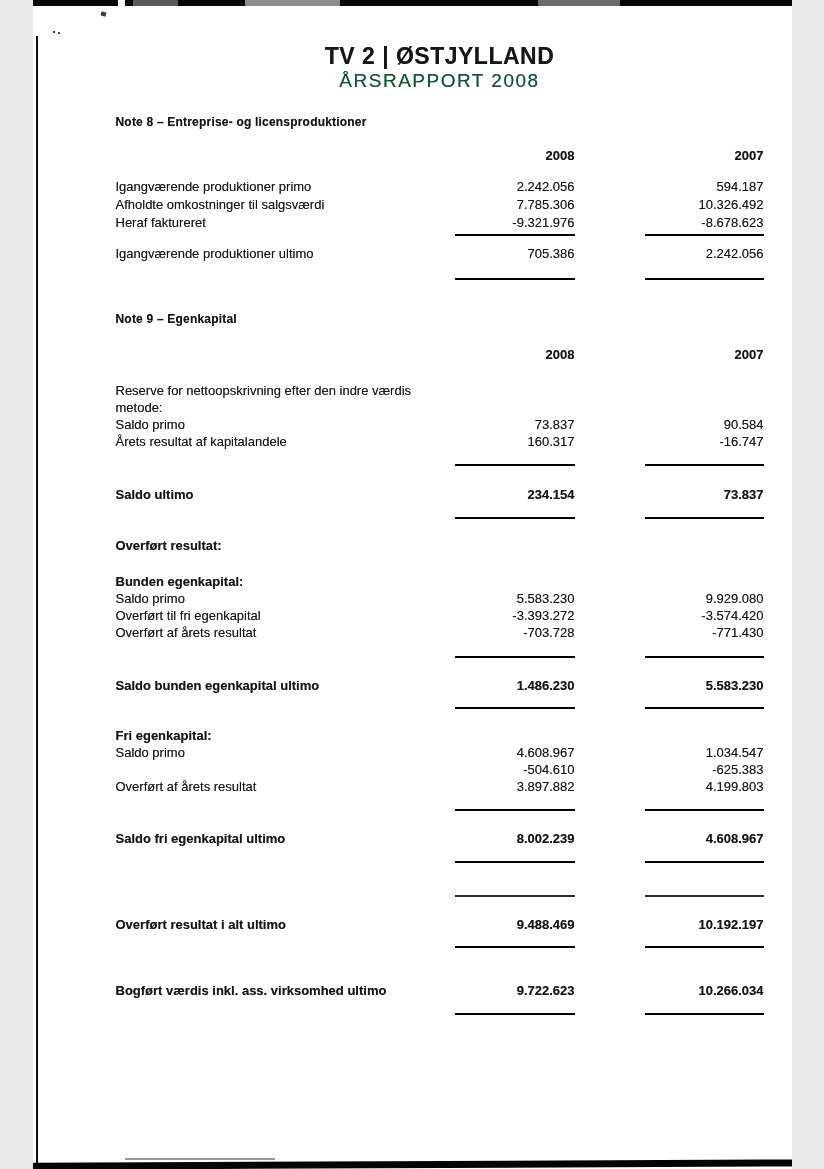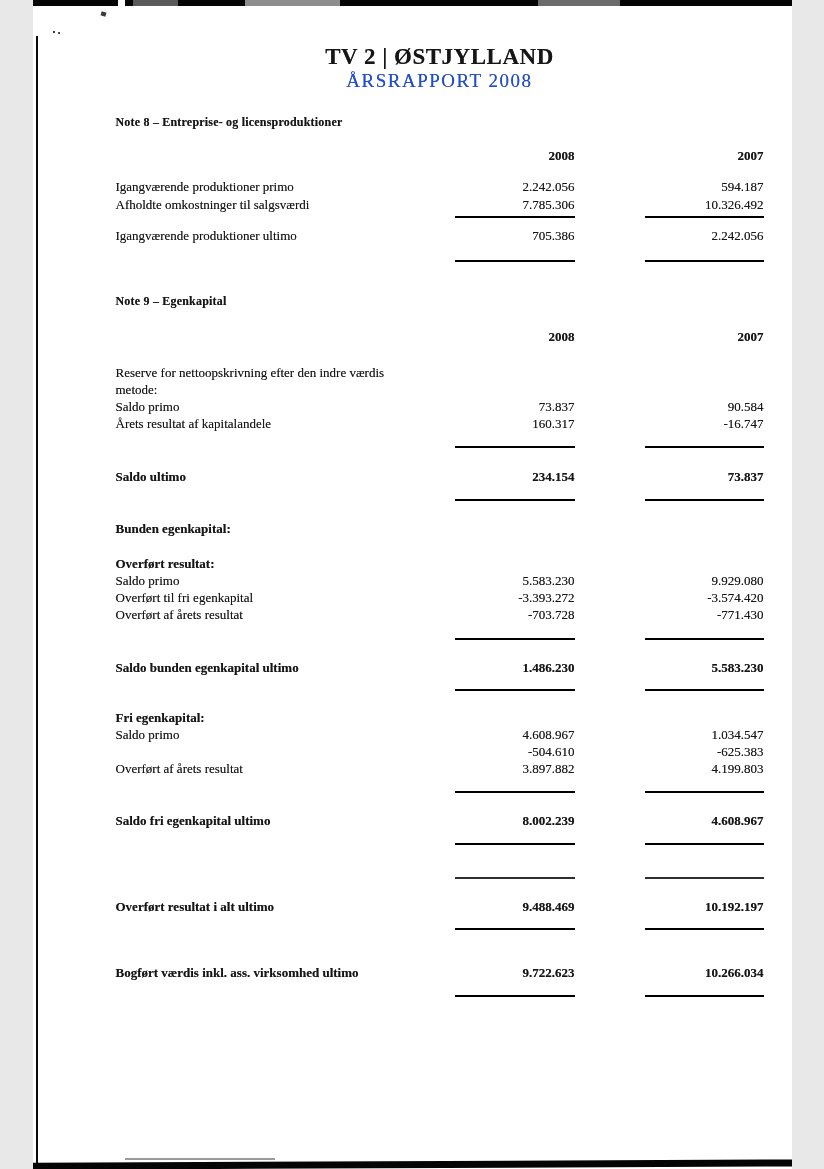--- a/index.html
+++ b/index.html
@@ -1,18 +1,18 @@
 <!DOCTYPE html>
 <html><head>
 <meta charset="utf-8">
 <style>
   html,body{margin:0;padding:0;background:#e8e8e8;}
   .page{
     position:relative;width:759px;height:1169px;background:#ffffff;
-    font-family:Liberation Serif, serif;color:#161616;
+    font-family:Liberation Sans, sans-serif;color:#161616;
     overflow:hidden;margin:0 auto;
   }
   
   .scan-top{position:absolute;left:0;top:0;width:810px;height:6px;background:#050505;}
   .scan-top .notch{position:absolute;left:85px;top:0;width:7px;height:6px;background:#fff;}
   .scan-top .seg1{position:absolute;left:100px;top:0;width:45px;height:6px;background:#5a5a5a;}
   .scan-top .seg2{position:absolute;left:212px;top:0;width:95px;height:6px;background:#8d8d8d;}
   .scan-top .seg3{position:absolute;left:505px;top:0;width:82px;height:6px;background:#6b6b6b;}
   .scan-left{position:absolute;left:3px;top:36px;width:2px;height:1133px;background:#0a0a0a;}
   .scan-right{position:absolute;left:818px;top:54px;width:2px;height:418px;
@@ -27,21 +27,21 @@
   .s1{left:68px;top:12px;width:5px;height:4px;transform:rotate(18deg);}
   .s2{left:20px;top:31px;width:2px;height:2px;box-shadow:5px 1px 0 #4a4a4a;}
   .s3{left:805px;top:20px;width:6px;height:2px;background:#555;}
   .s4{left:807px;top:72px;width:3px;height:3px;border-radius:50%;background:#555;}
   
   .content{position:absolute;left:83px;top:0;width:648px;
     text-shadow:0 0 .5px rgba(20,20,20,.55);}
   .doc-title{margin-top:44px;text-align:center;font-size:23px;line-height:25px;
     font-weight:bold;letter-spacing:.5px;}
   .doc-subtitle{margin-top:1px;text-align:center;font-size:19px;line-height:22px;
-    letter-spacing:1.5px;color:#1d4ed8;}
+    letter-spacing:1.5px;color:#14532d;}
   .note-title{font-size:12px;line-height:17px;font-weight:bold;letter-spacing:.2px;}
   .row{display:grid;grid-template-columns:1fr 120px 70px 119px;font-size:13px;line-height:17px;}
   .n8 .row{line-height:18px;}
   .row .c2{grid-column:2;text-align:right;}
   .row .c4{grid-column:4;text-align:right;}
   .row.hdr{font-weight:bold;line-height:16px;}
   .row.bold{font-weight:bold;}
   .heading-row{font-size:13px;line-height:17px;font-weight:bold;}
   .rule .c2,.rule .c4{border-top:2px solid #000;height:0;}
   .rule{height:2px;}
@@ -93,20 +93,25 @@
         <div class="row">
           <span>Igangværende produktioner primo</span>
           <span class="c2">2.242.056</span>
           <span class="c4">594.187</span>
         </div>
         <div class="row">
           <span>Afholdte omkostninger til salgsværdi</span>
           <span class="c2">7.785.306</span>
           <span class="c4">10.326.492</span>
         </div>
+        <div class="row">
+          <span>Heraf faktureret</span>
+          <span class="c2">-9.321.976</span>
+          <span class="c4">-8.678.623</span>
+        </div>
       </div>
 
       <div class="row rule" style="margin-top:2px">
         <span class="c2"></span>
           <span class="c4"></span>
       </div>
 
       <div class="row" style="margin-top:9px">
         <span>Igangværende produktioner ultimo</span>
         <span class="c2">705.386</span>
@@ -156,23 +161,23 @@
         <span>Saldo ultimo</span>
         <span class="c2">234.154</span>
         <span class="c4">73.837</span>
       </div>
 
       <div class="row rule" style="margin-top:14px">
         <span class="c2"></span>
           <span class="c4"></span>
       </div>
 
+      <div class="heading-row" style="margin-top:18px">Overført resultat:</div>
+
       <div class="heading-row" style="margin-top:19px">Bunden egenkapital:</div>
-
-      <div class="heading-row" style="margin-top:18px">Overført resultat:</div>
 
       <div class="row">
         <span>Saldo primo</span>
         <span class="c2">5.583.230</span>
         <span class="c4">9.929.080</span>
       </div>
       <div class="row">
         <span>Overført til fri egenkapital</span>
         <span class="c2">-3.393.272</span>
         <span class="c4">-3.574.420</span>

